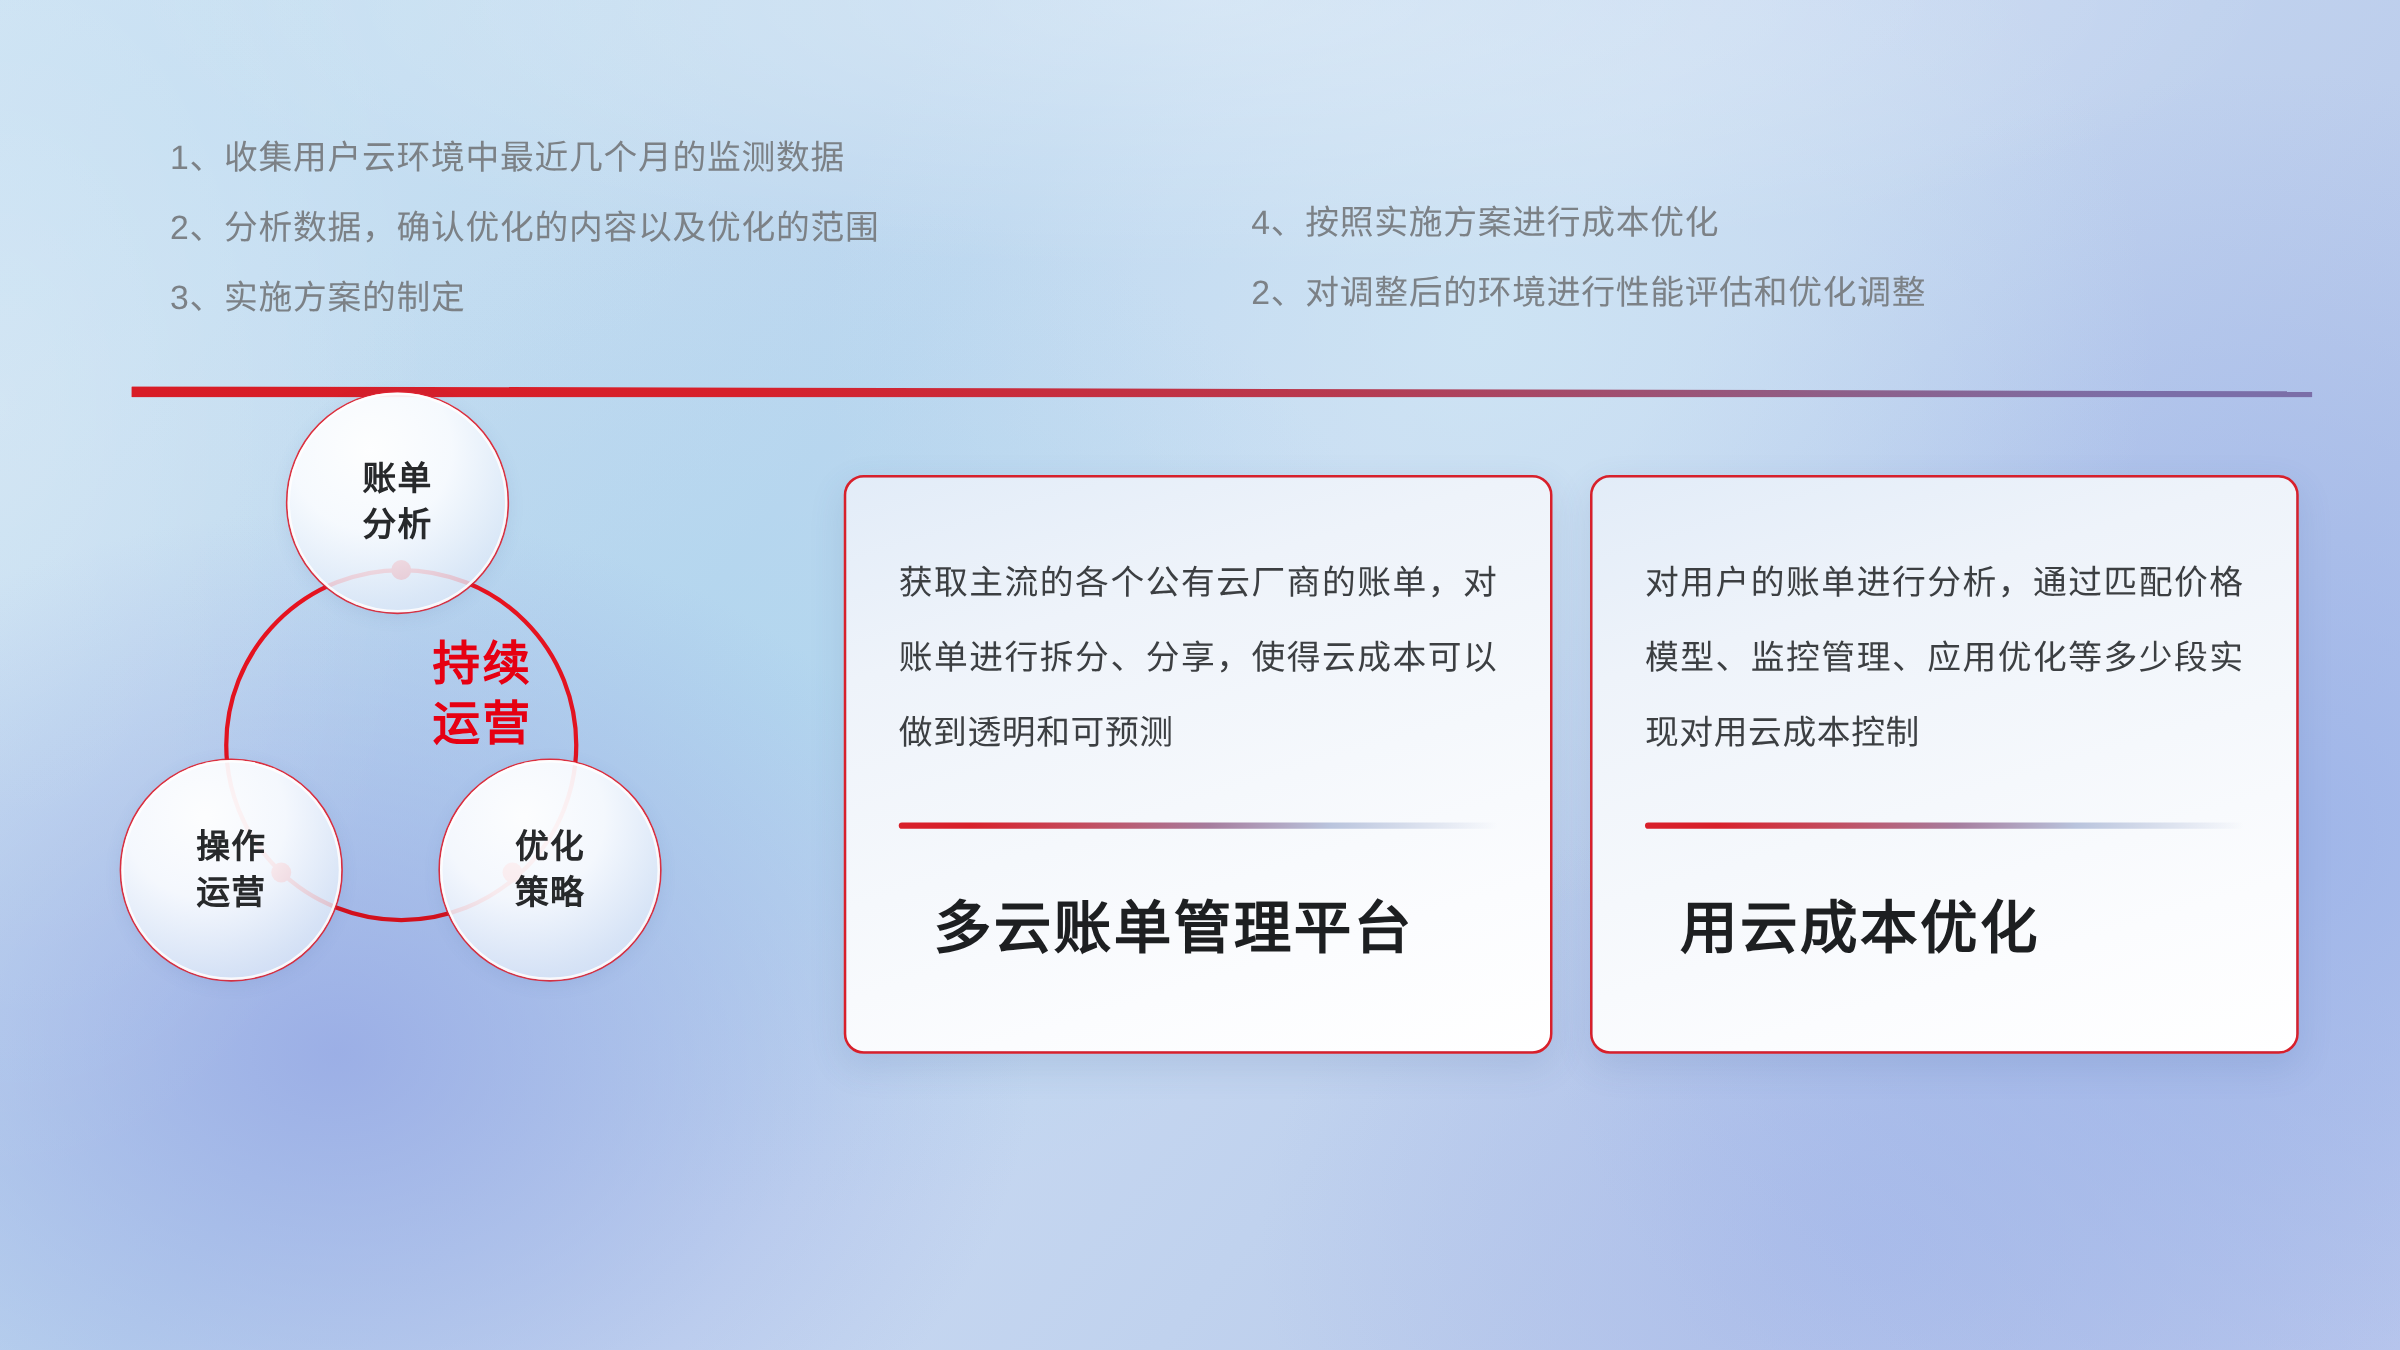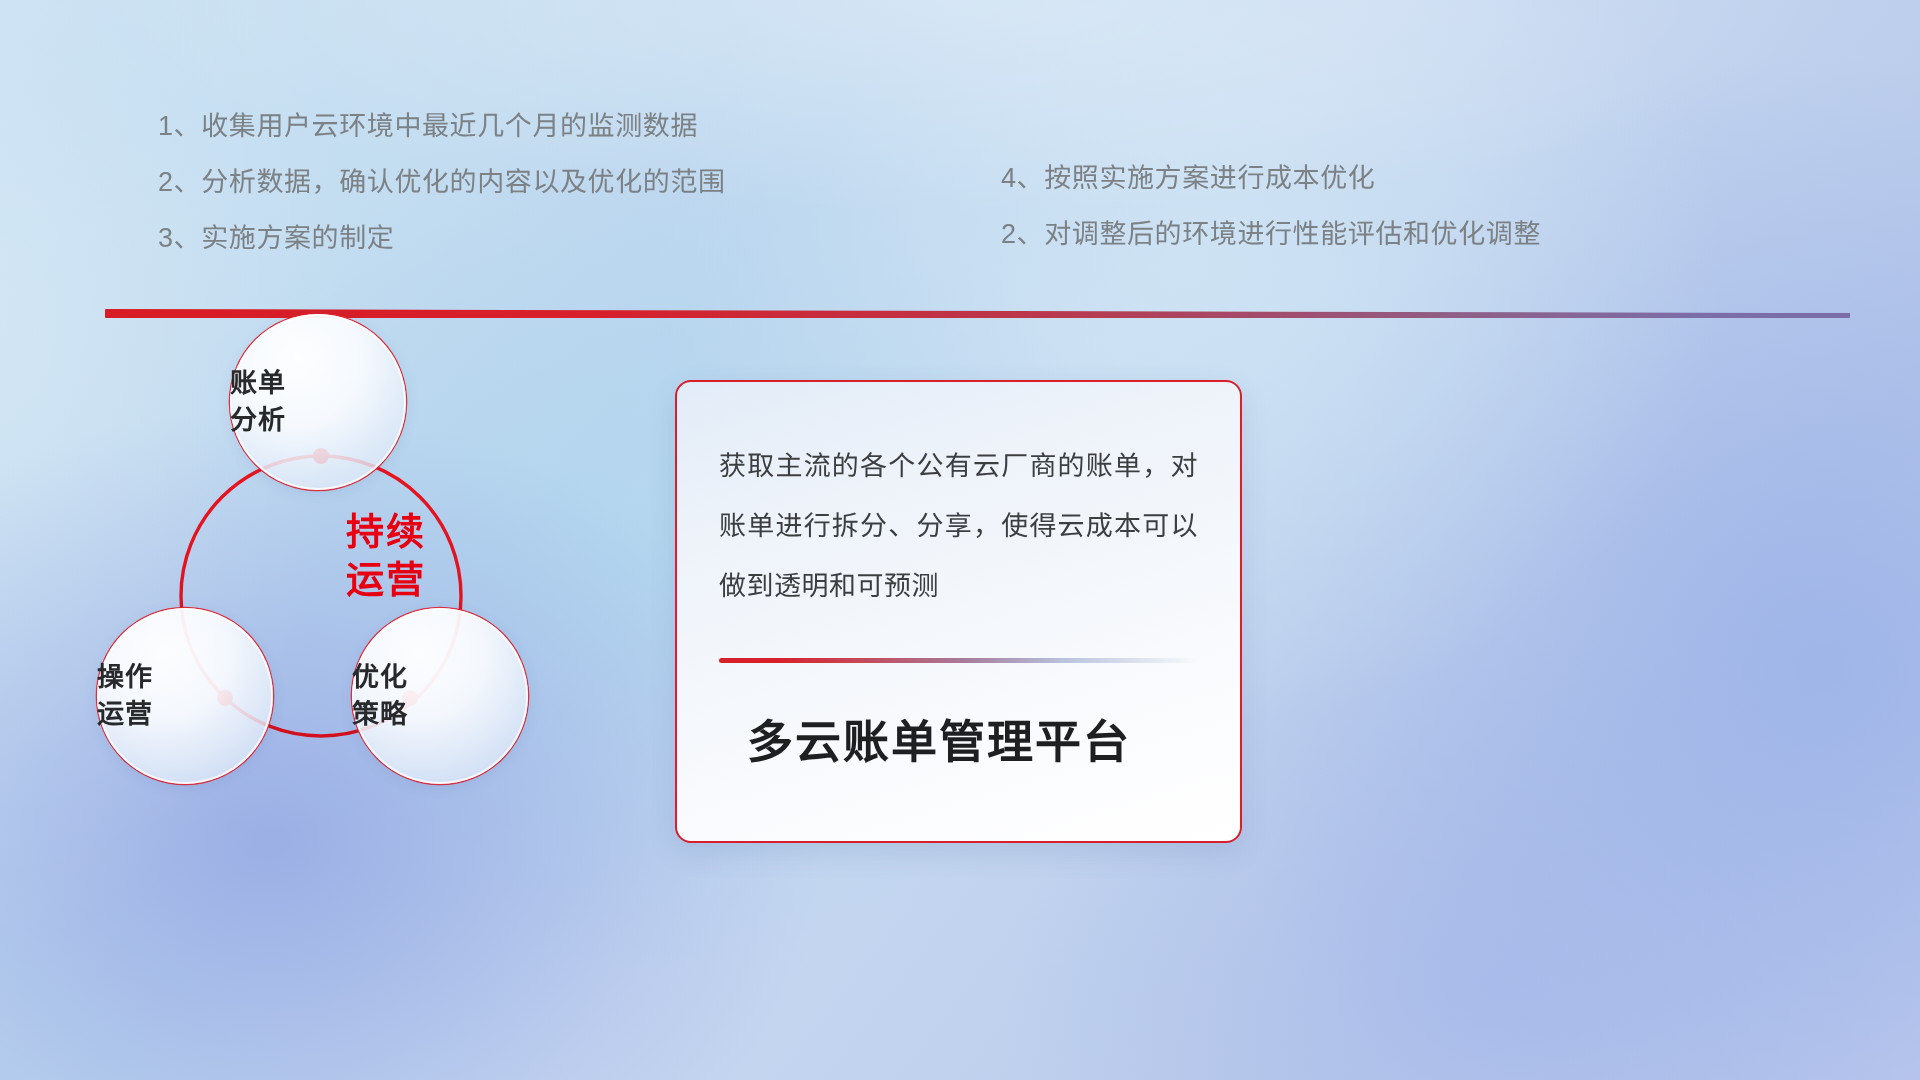--- a/index.html
+++ b/index.html
@@ -22,21 +22,21 @@
   }
   #slide::after{
     content:""; position:absolute; inset:0; pointer-events:none;
     background:
       radial-gradient(ellipse 1200px 300px at 50% 0%, rgba(255,255,255,0.34) 0%, rgba(255,255,255,0) 72%),
       radial-gradient(ellipse 500px 900px at 0% 30%, rgba(255,255,255,0.18) 0%, rgba(255,255,255,0) 70%);
   }
 
   
   .list-col { position:absolute; z-index:5; }
-  #list-left  { left:158px; top:98px;  }
+  #list-left  { left:136px; top:98px;  }
   #list-right { left:1001px; top:150px; }
   .list-line{
     color:#7c8186; font-size:27px; line-height:56px;
     letter-spacing:.6px; white-space:nowrap;
   }
   #list-right .list-line{ font-size:27px; }
 
   
   #divider{
     position:absolute; left:105px; top:309px; width:1745px; height:9px; z-index:5;
@@ -47,21 +47,21 @@
 
   
   #venn{ position:absolute; left:100px; top:340px; width:530px; height:620px; z-index:6; }
   #venn svg{ position:absolute; left:0; top:0; overflow:visible; }
 
   .lobe{
     position:absolute; border-radius:50%;
     background:
       radial-gradient(circle at 38% 26%, rgba(255,255,255,0.97) 0%, rgba(250,252,255,0.92) 38%, rgba(226,236,249,0.82) 72%, rgba(209,223,245,0.72) 100%);
     box-shadow:inset 0 0 0 2px rgba(255,255,255,0.85), 0 3px 14px rgba(70,100,160,0.13);
-    display:flex; align-items:center; 
+    display:flex; align-items:center; justify-content:center;
   }
   #lobe-top { left:130px; top:-26px;  width:176px; height:176px; }
   #lobe-bl  { left:-3px;  top:268px;  width:176px; height:176px; }
   #lobe-br  { left:252px; top:268px;  width:176px; height:176px; }
 
   .lobe-label{
     text-align:center; color:#27292b; font-size:27px; font-weight:700;
     line-height:37px; letter-spacing:1px; user-select:none;
   }
   #center-label{
@@ -162,14 +162,19 @@
       <span>运营</span>
     </div>
   </div>
 
   <div class="card" id="card-1">
     <div class="card-body">获取主流的各个公有云厂商的账单，对账单进行拆分、分享，使得云成本可以做到透明和可预测</div>
     <div class="card-rule"></div>
     <div class="card-title">多云账单管理平台</div>
   </div>
 
+  <div class="card" id="card-2">
+    <div class="card-body">对用户的账单进行分析，通过匹配价格模型、监控管理、应用优化等多少段实现对用云成本控制</div>
+    <div class="card-rule"></div>
+    <div class="card-title">用云成本优化</div>
+  </div>
 
 </div>
 
 </body></html>

